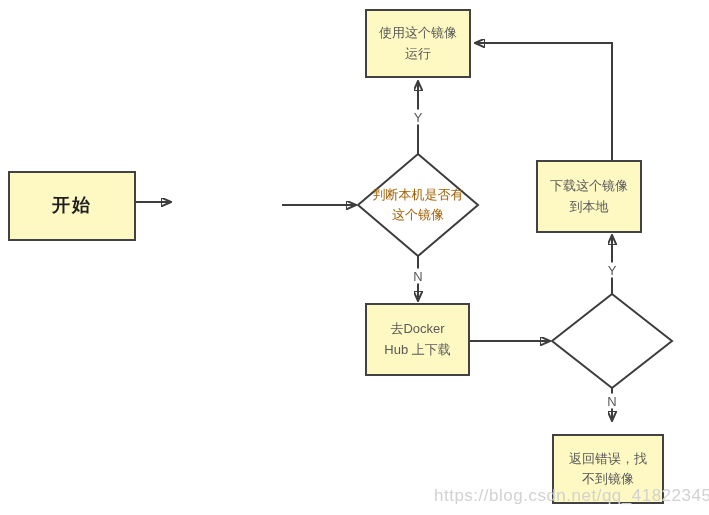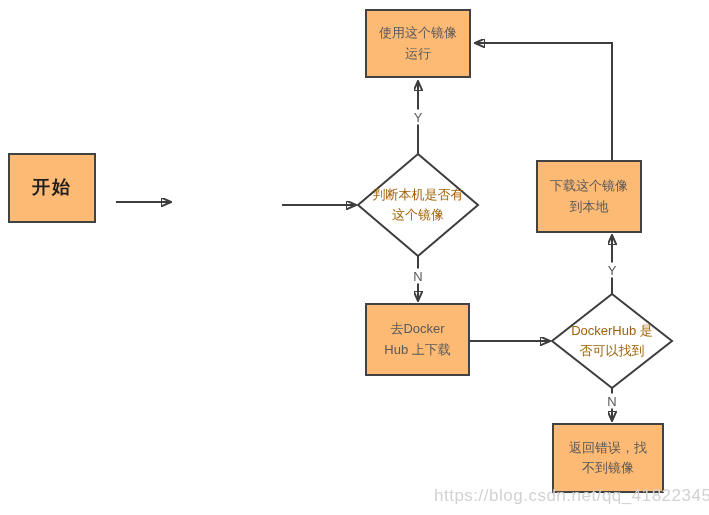--- a/index.html
+++ b/index.html
@@ -26,21 +26,21 @@
     stroke-width: 2;
   }
   svg.edges polygon.diamond {
     fill: #ffffff;
     stroke: #3d3d3d;
     stroke-width: 2;
   }
   .node {
     position: absolute;
     z-index: 2;
-    background: #fdba74;
+    background: #fef9c3;
     border: 2px solid #424242;
     display: flex;
     align-items: center;
     justify-content: center;
     text-align: center;
     color: #595959;
     font-size: 13px;
     line-height: 1.55;
     white-space: pre-line;
     box-sizing: border-box;
@@ -101,40 +101,38 @@
     <path d="M116,202 L170,202" marker-end="url(#arrow)"></path>
     <path d="M282,205 L355,205" marker-end="url(#arrow)"></path>
     <path d="M418,154 L418,82" marker-end="url(#arrow)"></path>
     <path d="M418,256 L418,300" marker-end="url(#arrow)"></path>
     <path d="M470,341 L549,341" marker-end="url(#arrow)"></path>
     <path d="M612,294 L612,236" marker-end="url(#arrow)"></path>
     <path d="M612,388 L612,420" marker-end="url(#arrow)"></path>
     <path d="M612,160 L612,43 L476,43" marker-end="url(#arrow)"></path>
   </svg>
 
-  <div class="node start" style="left:8px; top:153px; width:88px; height:70px;">开始</div>
+  <div class="node start" style="left:8px; top:171px; width:128px; height:70px;">开始</div>
 
 
   <div class="node" style="left:365px; top:9px; width:106px; height:69px;">使用这个镜像
 运行</div>
 
   <div class="node" style="left:365px; top:303px; width:105px; height:73px;">去Docker
 Hub 上下载</div>
 
   <div class="node" style="left:536px; top:160px; width:106px; height:73px;">下载这个镜像
 到本地</div>
 
-  <div class="node" style="left:552px; top:423px; width:112px; height:70px;">返回错误，找
+  <div class="node" style="left:552px; top:434px; width:112px; height:70px;">返回错误，找
 不到镜像</div>
 
   <div class="diamond-text" style="left:358px; top:154px; width:120px; height:102px;">判断本机是否有
 这个镜像</div>
 
-  <div class="diamond-text" style="left:552px; top:294px; width:120px; height:94px;">DockerHub 是
-否可以找到</div>
 
   <div class="edge-label" style="left:418px; top:117px;">Y</div>
 
   <div class="edge-label" style="left:418px; top:276px;">N</div>
 
   <div class="edge-label" style="left:612px; top:270px;">Y</div>
 
   <div class="edge-label" style="left:612px; top:401px;">N</div>
 
   <div class="watermark">https://blog.csdn.net/qq_41822345</div>

